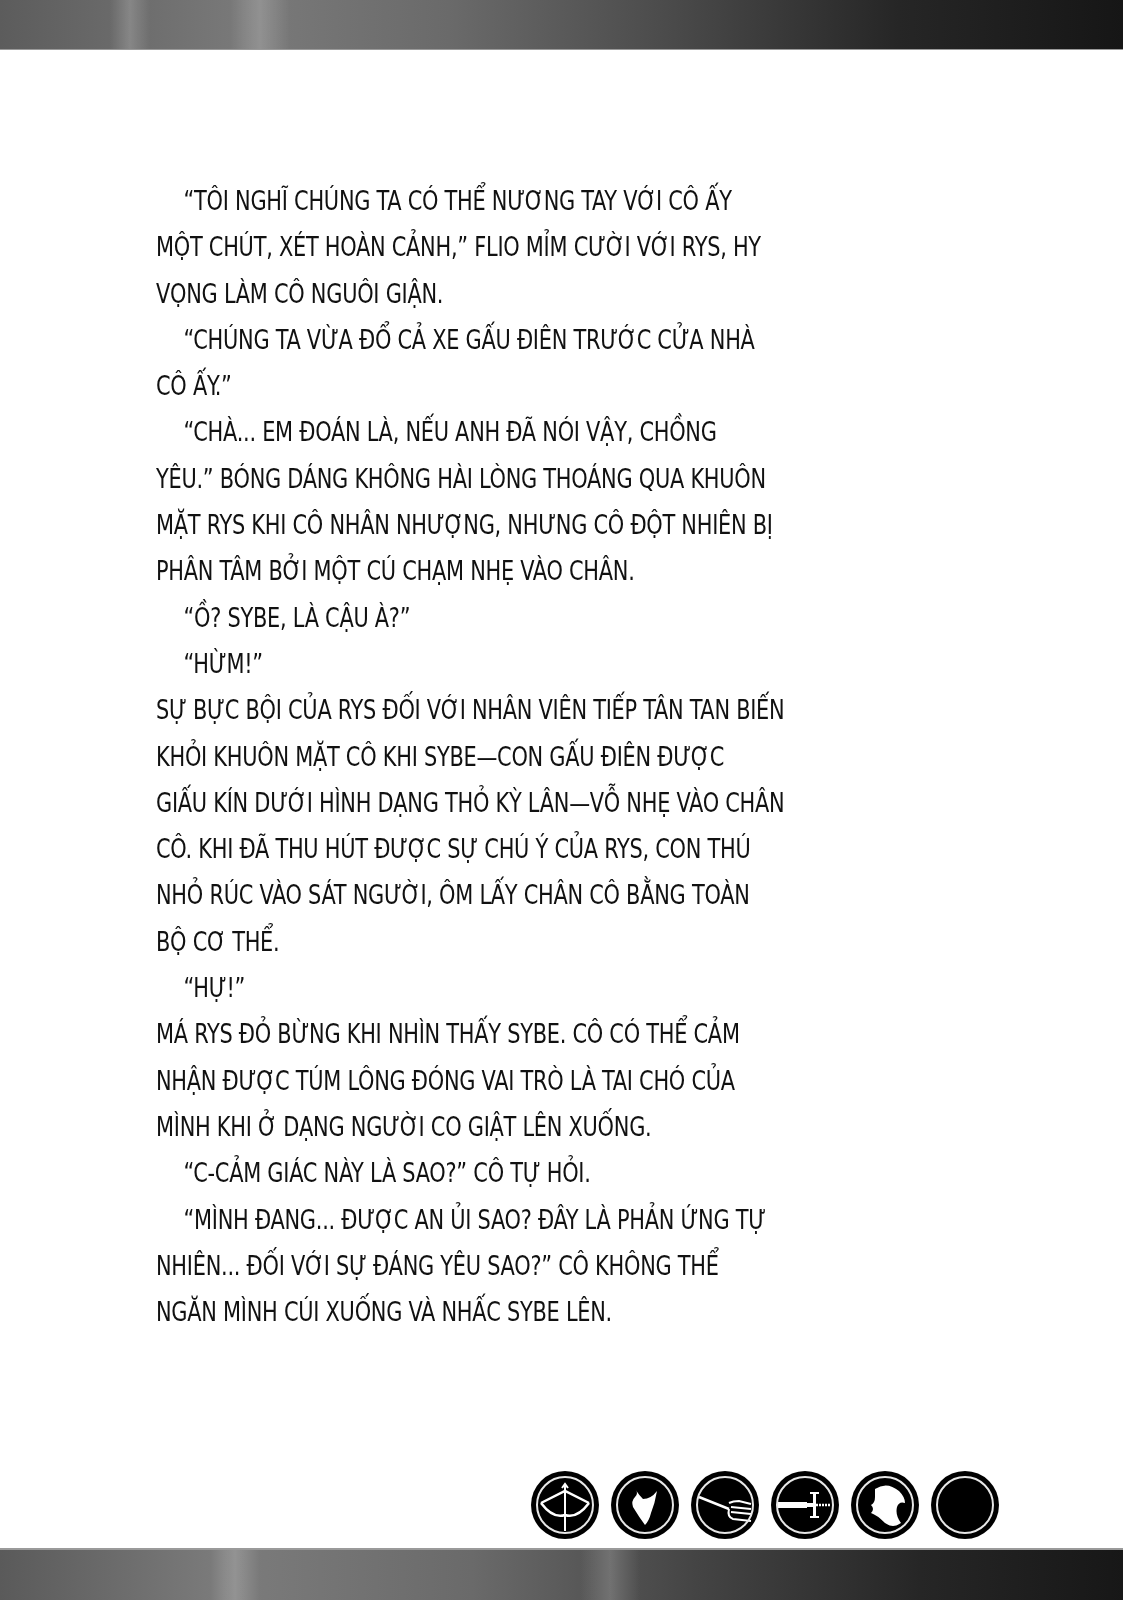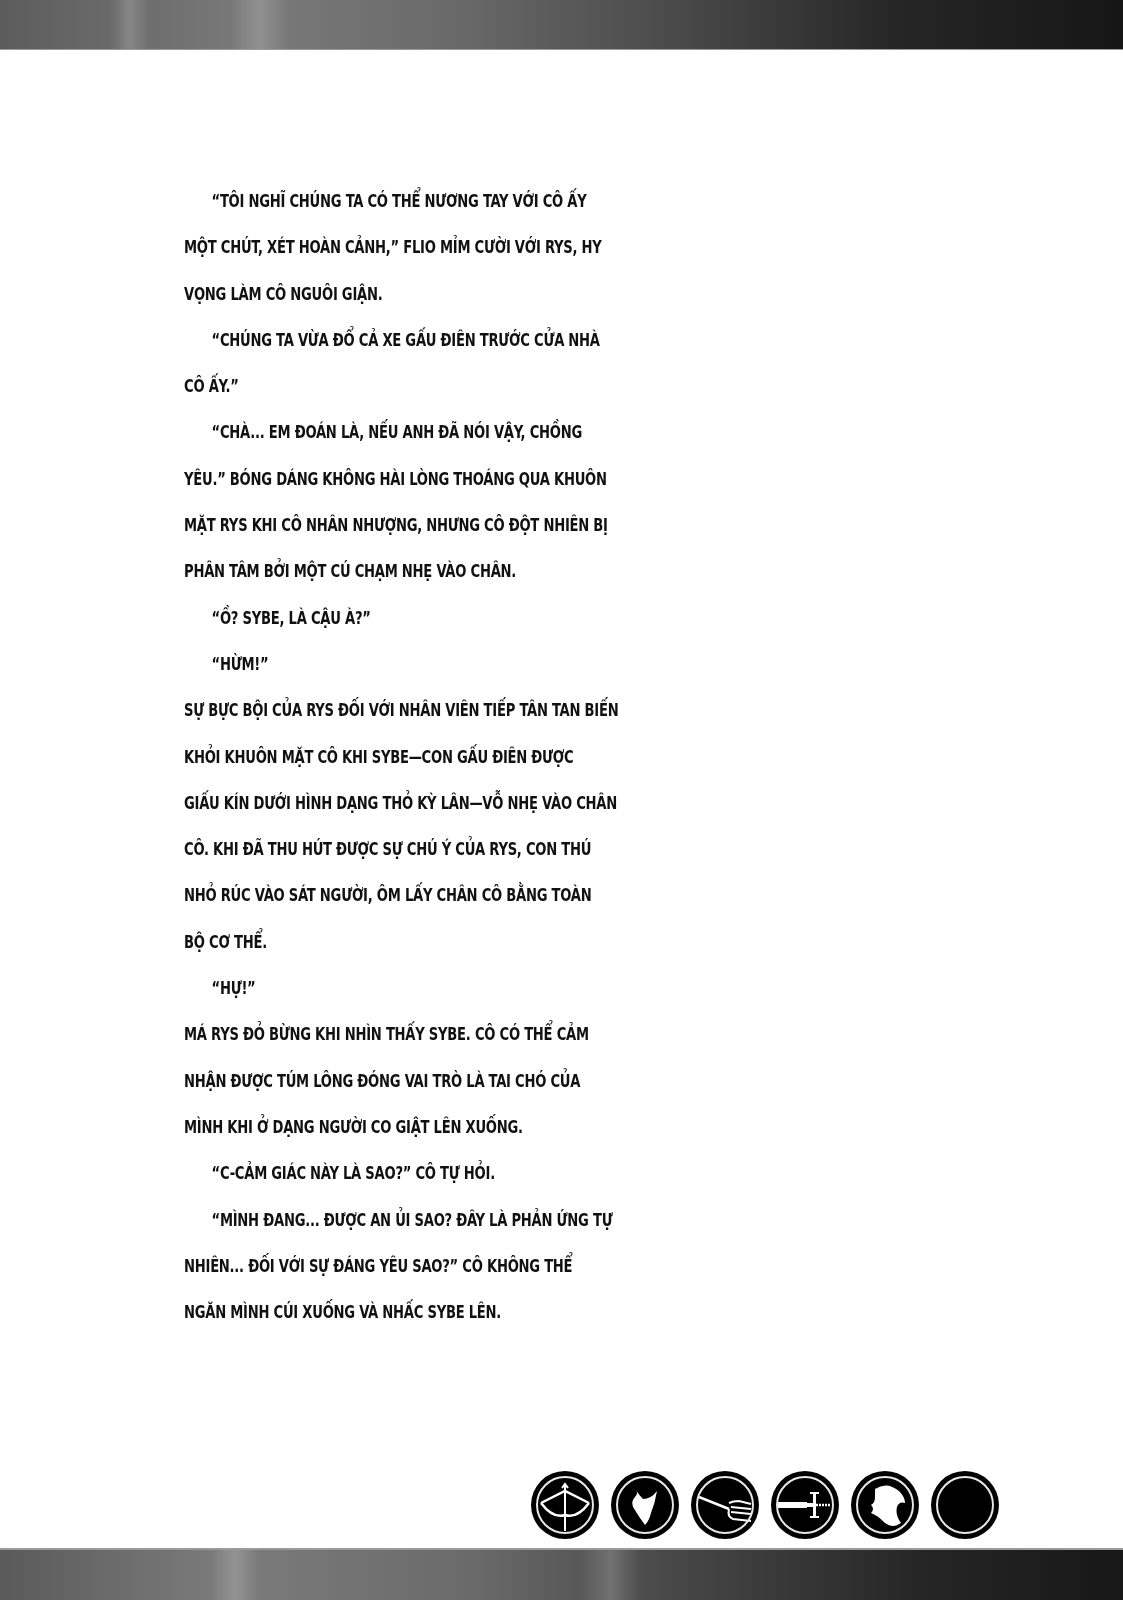--- a/index.html
+++ b/index.html
@@ -6,23 +6,23 @@
   body { width:1123px; height:1600px; position:relative; background:#ffffff; overflow:hidden; }
   .band { position:absolute; left:0; width:1123px; }
   .band-top { top:0; height:49px;
     background: linear-gradient(90deg, #5c5c5c 0%, #7a7a7a 22%, #6a6a6a 40%, #4a4a4a 60%, #262626 80%, #161616 100%);
     border-bottom:1px solid #9a9a9a; }
   .band-bottom { top:1548px; height:52px;
     background: linear-gradient(90deg, #5a5a5a 0%, #7c7c7c 20%, #6a6a6a 42%, #444 62%, #262626 82%, #171717 100%);
     border-top:2px solid #9a9a9a; }
   .streak { position:absolute; top:0; height:100%; width:40px;
     background: linear-gradient(90deg, rgba(255,255,255,0), rgba(255,255,255,0.18), rgba(255,255,255,0)); }
-  .text-block { position:absolute; left:184px; top:178px; width:800px;
-    font-family: "DejaVu Sans", sans-serif; font-size:17px; line-height:46.3px;
-    color:#111; text-transform:uppercase; letter-spacing:-0.3px; font-weight:bold; font-stretch:condensed; }
+  .text-block { position:absolute; left:156px; top:178px; width:800px;
+    font-family: "DejaVu Sans", sans-serif; font-size:27px; line-height:46.3px;
+    color:#111; text-transform:uppercase; letter-spacing:-0.3px; font-weight:normal; font-stretch:condensed; }
   .line { white-space:nowrap; height:46.3px; transform:scaleX(0.86); transform-origin:left center; }
   .indent { padding-left:32px; }
   .emblems { position:absolute; top:1473px; left:533px; display:flex; gap:16px; }
   .emblem { width:64px; height:64px; border-radius:50%; background:#000;
     box-shadow: 0 0 0 2px #000; position:relative; }
   .emblem::after { content:""; position:absolute; inset:3px; border-radius:50%; border:2px solid #e6e6e6; }
   .emblem svg { position:absolute; inset:0; width:64px; height:64px; }
 </style>
 </head>
 <body>

